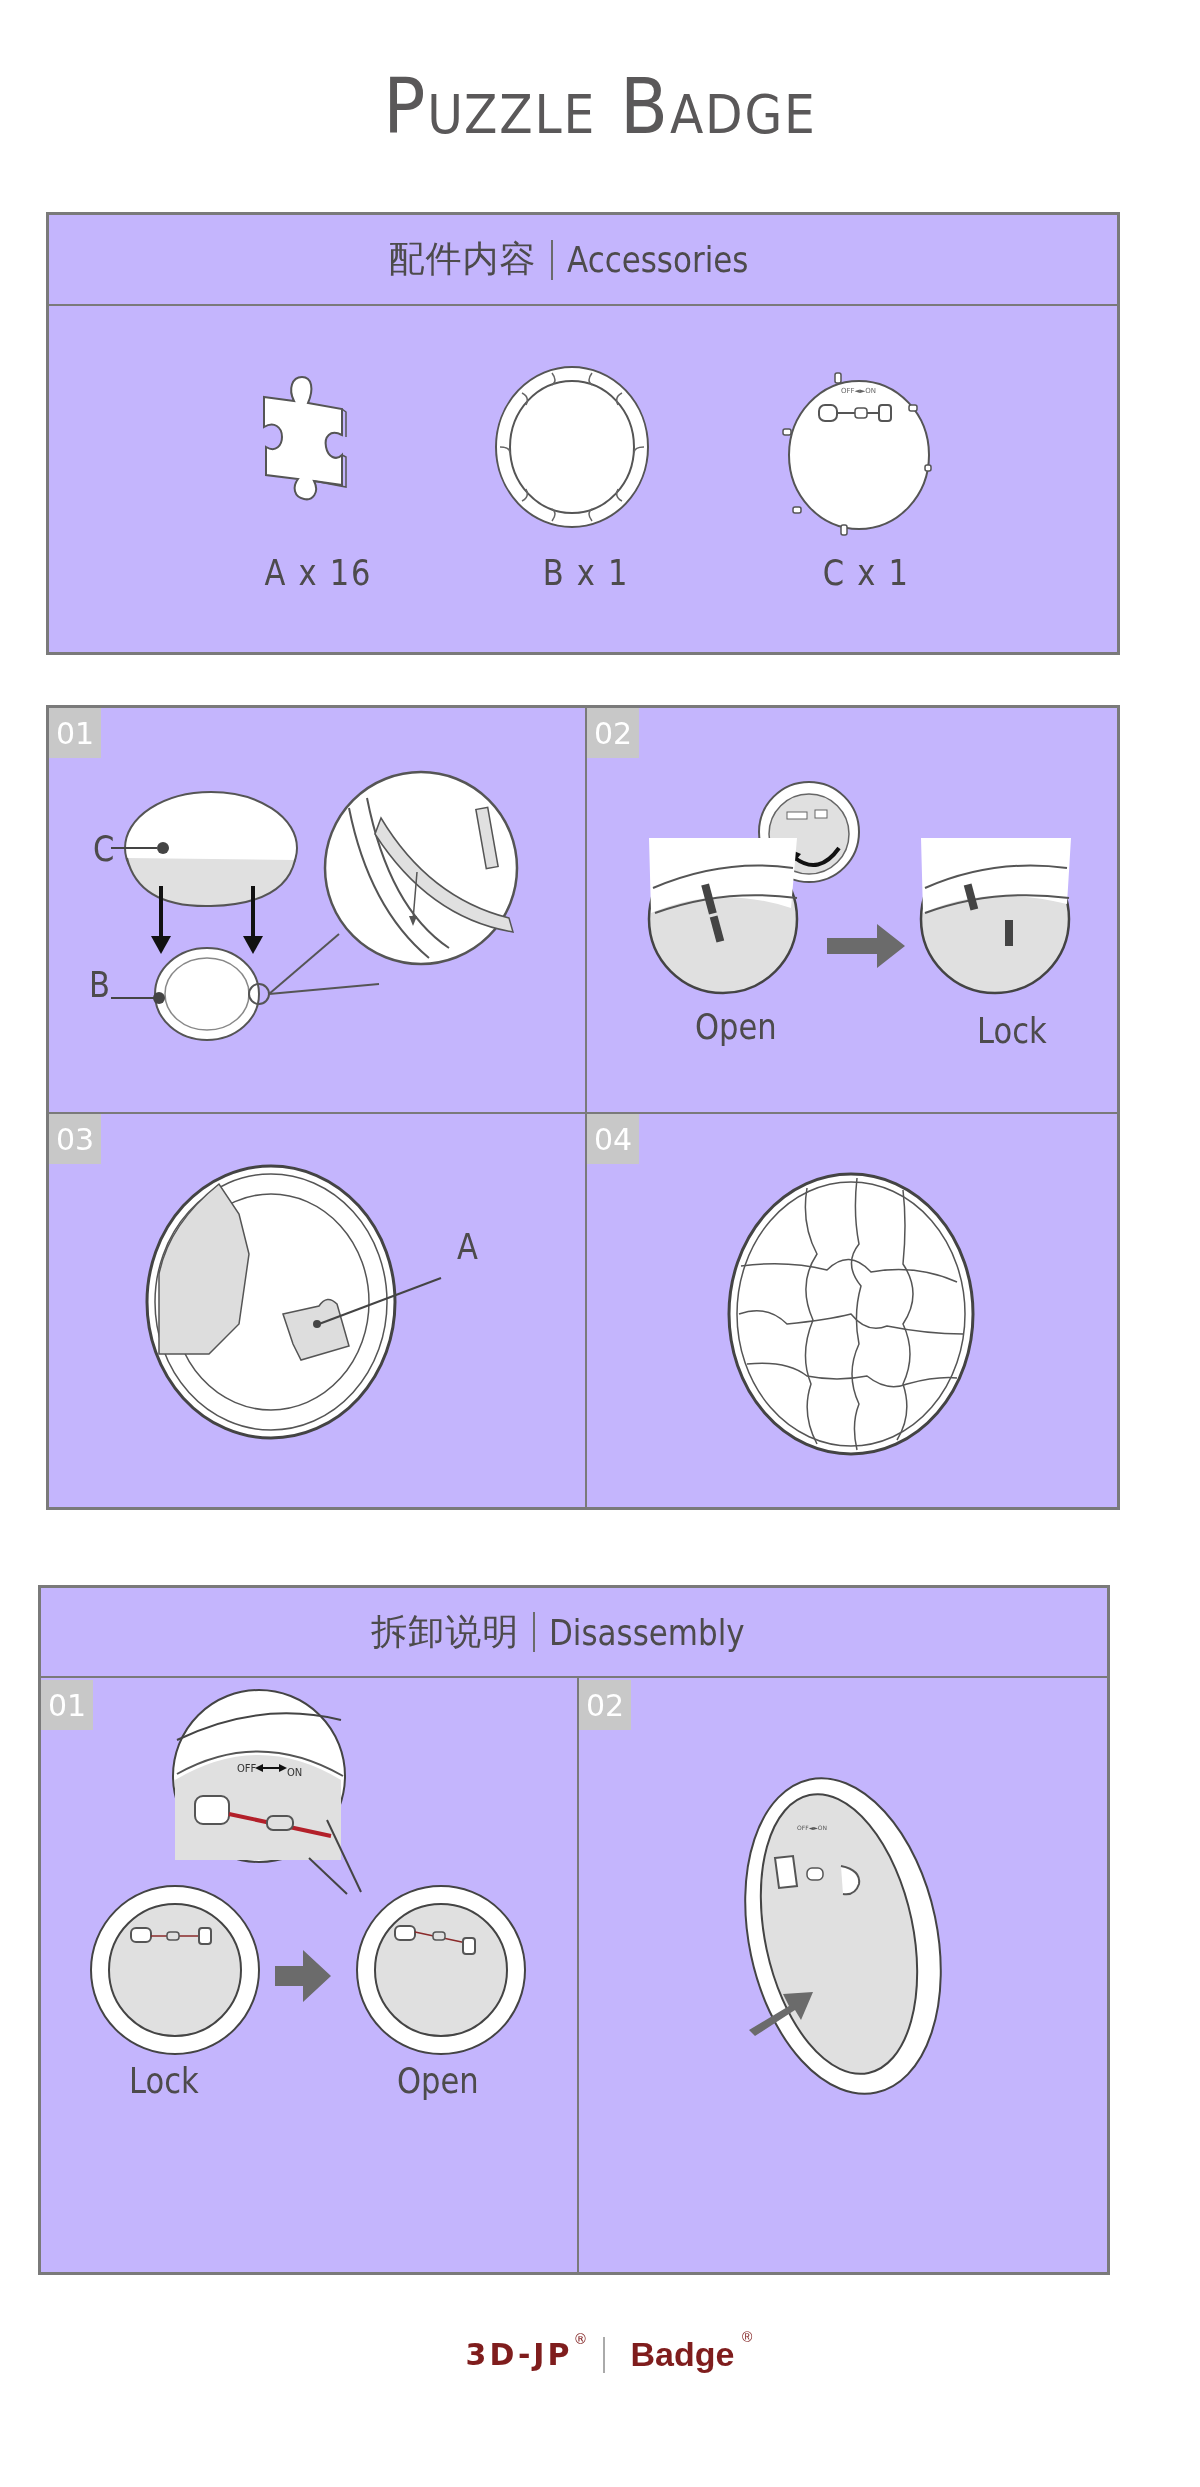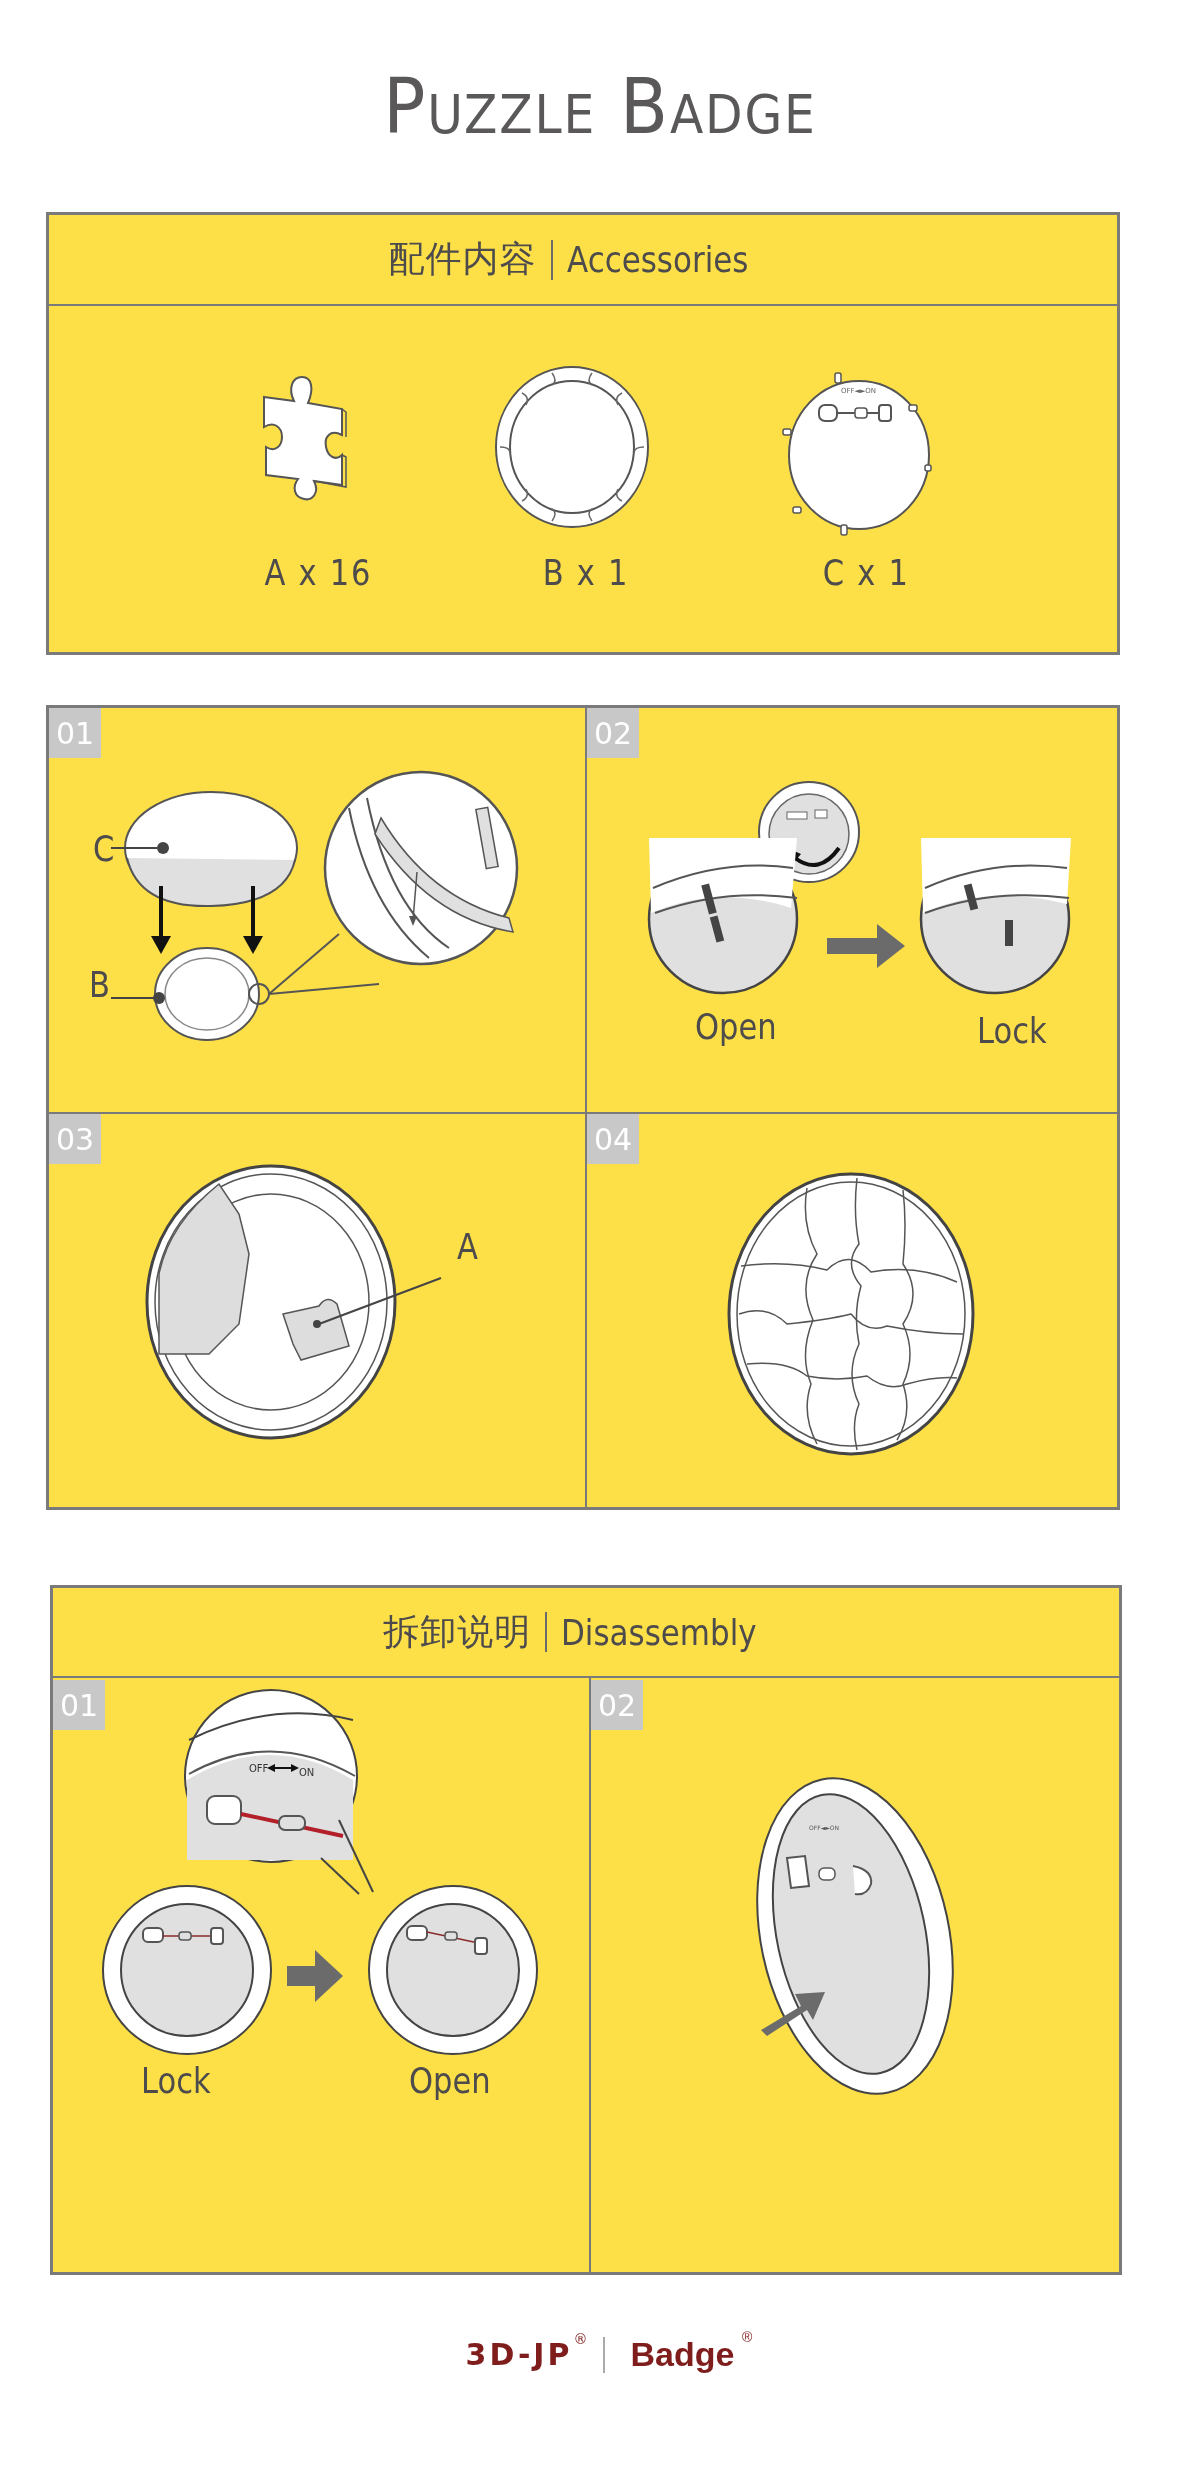--- a/index.html
+++ b/index.html
@@ -1,19 +1,19 @@
 <!DOCTYPE html>
 <html><head>
 <meta charset="utf-8">
 <style>
   *{box-sizing:border-box;margin:0;padding:0}
   html,body{width:1200px;height:2487px;background:#fff;overflow:hidden}
   body{position:relative;font-family:"DejaVu Sans Condensed","DejaVu Sans",sans-serif;color:#4d4b4c}
   .title{position:absolute;left:0;top:62px;width:1200px;text-align:center;font-family:"DejaVu Sans","Liberation Sans",sans-serif;font-size:76px;letter-spacing:2px;color:#5a5859;font-weight:400;font-variant:small-caps;transform:scaleX(0.92)}
-  .box{position:absolute;border:3px solid #7a7a7a;background:#fde047}
+  .box{position:absolute;border:3px solid #7a7a7a;background:#c4b5fd}
   .box-head{position:absolute;left:0;right:0;top:0;border-bottom:2px solid #7a7a7a;display:flex;align-items:center;justify-content:center;font-size:36px;color:#4d4b4c}
   .box-head .zh{letter-spacing:1px}
   .box-head .sep{display:inline-block;width:2px;height:40px;background:#6b6b6b;margin:0 14px}
   .box-head .en{font-family:"DejaVu Sans","Liberation Sans",sans-serif;transform:scaleX(0.86);transform-origin:left center;display:inline-block}
   .acc-label{position:absolute;font-size:36px;color:#4d4b4c;font-family:"DejaVu Sans","Liberation Sans",sans-serif;letter-spacing:2px;transform:scaleX(0.85)}
   .cell{position:absolute;overflow:hidden}
   .step-num{position:absolute;left:0;top:0;width:52px;height:50px;background:#c8c8c8;color:#fff;font-size:30px;display:flex;align-items:center;justify-content:center;font-family:"DejaVu Sans","Liberation Sans",sans-serif}
   .vline{position:absolute;width:2px;background:#7a7a7a}
   .hline{position:absolute;height:2px;background:#7a7a7a}
   .lbl{position:absolute;font-size:36px;color:#4d4b4c;font-family:"DejaVu Sans","Liberation Sans",sans-serif;transform:scaleX(0.85);transform-origin:left top}
@@ -166,21 +166,21 @@
         <path d="M152 200 Q180 190 200 210 Q240 206 264 200 Q280 220 300 212 Q340 220 376 220"></path>
         <path d="M160 250 Q200 246 220 262 Q250 268 280 262 Q300 278 320 270 Q350 262 370 264"></path>
         <path d="M220 74 Q214 110 230 140 Q210 170 226 206 Q212 240 224 270 Q214 300 230 330"></path>
         <path d="M270 64 Q266 100 272 130 Q256 150 274 172 Q266 200 272 230 Q258 260 272 290 Q264 310 270 336"></path>
         <path d="M316 76 Q320 110 316 150 Q336 180 316 210 Q330 240 316 270 Q326 300 310 326"></path>
       </g>
     </svg>
   </div>
 </div>
 
-<div class="box" style="left:50px;top:1585px;width:1072px;height:690px;">
+<div class="box" style="left:38px;top:1585px;width:1072px;height:690px;">
   <div class="box-head" style="height:90px;">
     <span class="zh">拆卸说明</span>
     <span class="sep"></span>
     <span class="en">Disassembly</span>
   </div>
   <div class="vline" style="left:536px;top:90px;height:595px;"></div>
 
   <div class="cell" style="left:0;top:92px;width:536px;height:593px;">
     <div class="step-num">01</div>
     <svg style="left:0;top:0" width="536" height="420" viewBox="0 0 536 420">

